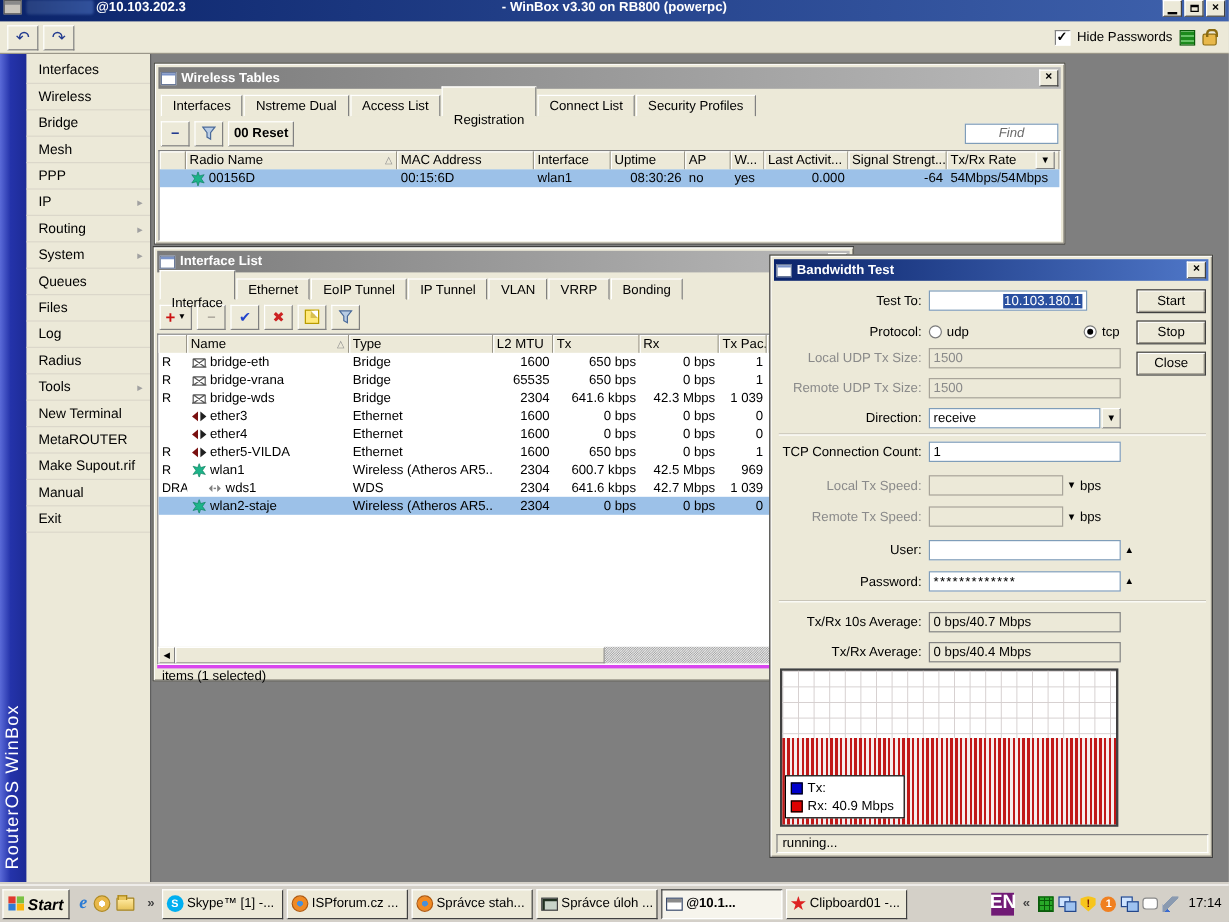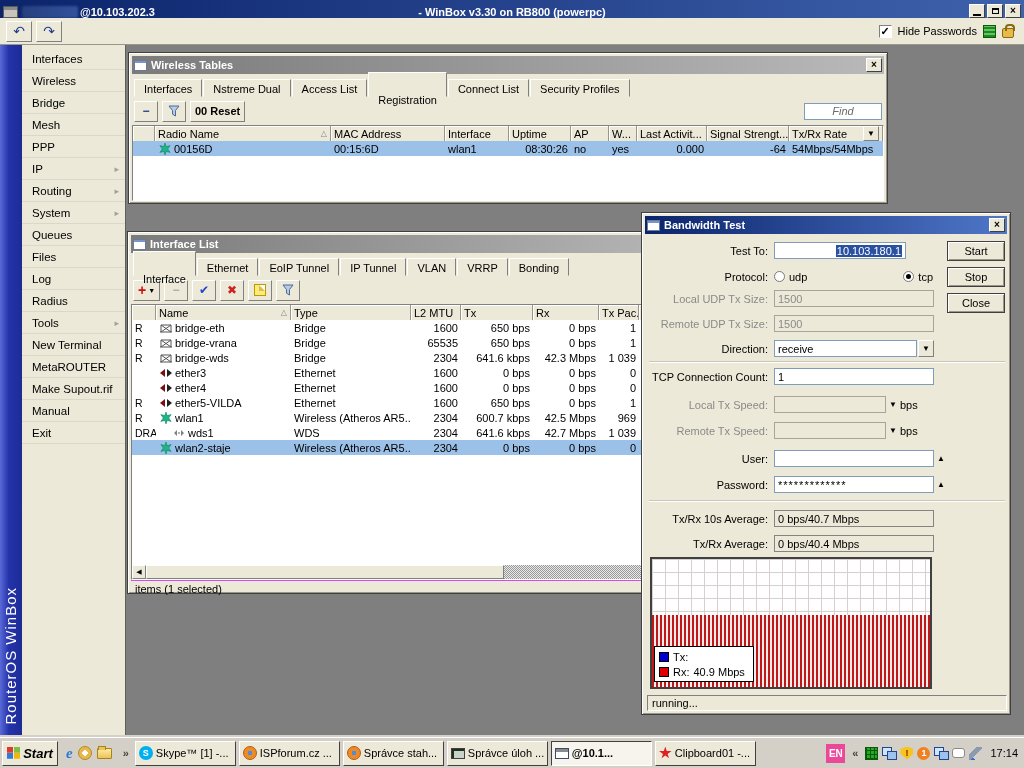--- a/index.html
+++ b/index.html
@@ -5,21 +5,21 @@
   * { margin:0; padding:0; box-sizing:border-box; font-family:"Liberation Sans", sans-serif; }
   html,body { width:1024px; height:768px; overflow:hidden; }
   #screen { position:absolute; width:1024px; height:768px; background:#d4d0c8; font-size:11px; color:#000; }
   .raised2 { background:#ece9d8; border:1px solid #404040; box-shadow:inset 1px 1px 0 #fff, inset -1px -1px 0 #9a9689; }
   .field { height:17px; background:#fff; border:1px solid #7f9db9; padding:1px 3px; font-size:11px; display:flex; align-items:center; }
   .field.disabled { background:#ece9d8; color:#8a8a8a; border-color:#a8a49a; }
 
   
   .main-titlebar { position:absolute; left:0; top:0; width:1024px; height:18px;
     background:linear-gradient(90deg,#0b246b,#3f62ad); color:#fff; font-weight:bold;
-    display:flex; align-items:flex-end; padding:0 3px; }
+    display:flex; align-items:flex-start; padding:0 3px; }
   .app-icon { width:15px; height:12px; background:#c8c4bc; border:1px solid #5a5a5a; margin-right:4px; box-shadow:inset 0 3px 0 #8a8a8a; }
   .redacted { width:56px; height:12px; background:linear-gradient(90deg,#27407f,#31519c); border-radius:2px; filter:blur(1px); margin-right:2px; }
   .title-center { position:absolute; left:50%; transform:translateX(-50%); white-space:nowrap; }
   .win-controls { margin-left:auto; display:flex; gap:2px; }
   .wbtn { width:16px; height:14px; background:#ece9d8; border:1px solid; border-color:#fff #404040 #404040 #fff; font-size:10px; line-height:10px; font-weight:bold; color:#000; display:flex; align-items:center; justify-content:center; padding:0; }
   .g-min { width:8px; height:2px; background:#000; margin-top:7px; }
   .g-rest { width:7px; height:6px; border:1px solid #000; border-top-width:2px; }
 
   .main-toolbar { position:absolute; left:0; top:18px; width:1024px; height:27px; background:#ece9d8; border-bottom:1px solid #9a9689; display:flex; align-items:center; padding:0 6px; }
   .navbtn { width:26px; height:21px; margin-right:4px; background:#ece9d8; border:1px solid; border-color:#fff #808080 #808080 #fff; color:#223a8f; font-size:14px; line-height:14px; display:flex; align-items:center; justify-content:center; }
@@ -73,21 +73,21 @@
 
   .find-box { margin-left:auto; width:78px; height:17px; background:#fff; border:1px solid #7f9db9; color:#6a6a6a; font-style:italic; display:flex; align-items:center; justify-content:center; }
 
   
   .hscroll { position:absolute; left:0; right:0; bottom:0; height:14px; display:flex; }
   .sb-btn { width:14px; height:14px; background:#ece9d8; border:1px solid; border-color:#fff #808080 #808080 #fff; font-size:7px; display:flex; align-items:center; justify-content:center; }
   .sb-thumb { width:358px; background:#ece9d8; border:1px solid; border-color:#fff #808080 #808080 #fff; }
   .sb-hatch { flex:1; background-color:#e8e8e8;
     background-image:linear-gradient(45deg,#9a9a9a 25%,transparent 25%,transparent 75%,#9a9a9a 75%),linear-gradient(45deg,#9a9a9a 25%,transparent 25%,transparent 75%,#9a9a9a 75%);
     background-size:2px 2px; background-position:0 0,1px 1px; }
-  .statusbar { height:16px; display:flex; align-items:center; padding:0 4px; border-top:1px solid #d946ef; box-shadow:0 -2px 0 #c9c5b8; }
+  .statusbar { height:16px; display:flex; align-items:center; padding:0 4px; border-top:3px solid #d946ef; box-shadow:0 -2px 0 #c9c5b8; }
 
   
   .dlg-body { position:relative; height:479px; }
   .drow { position:absolute; left:4px; display:flex; align-items:center; height:19px; }
   .dlabel { width:119px; text-align:right; margin-right:6px; flex:0 0 auto; }
   .dlabel.dis { color:#8a8a8a; }
   .dlg-btn { position:absolute; left:302px; width:58px; height:20px; font-size:11px; }
   .sep { position:absolute; left:4px; width:356px; height:2px; border-top:1px solid #c9c5b8; border-bottom:1px solid #fff; }
   .radio { width:11px; height:11px; border:1px solid #7a7a7a; border-radius:50%; background:#fff; margin-right:4px; position:relative; flex:0 0 auto; }
   .radio.on::after { content:""; position:absolute; left:2px; top:2px; width:5px; height:5px; background:#000; border-radius:50%; }
@@ -121,21 +121,21 @@
   .chev { font-weight:bold; color:#444; padding:0 3px; }
   .taskbtn { width:101px; height:25px; background:#ece9d8; border:1px solid; border-color:#fff #404040 #404040 #fff; display:flex; align-items:center; gap:3px; padding:0 3px; font-size:11px; overflow:hidden; white-space:nowrap; }
   .taskbtn.active { background:#f6f4ec; border-color:#404040 #fff #fff #404040; font-weight:bold; }
   .i-skype { width:14px; height:14px; border-radius:50%; background:#00aff0; color:#fff; font-size:9px; font-weight:bold; display:flex; align-items:center; justify-content:center; flex:0 0 auto; }
   .i-fox { width:14px; height:14px; border-radius:50%; background:radial-gradient(circle,#4a90d9 0 28%,#f08a24 30%); border:1px solid #b05a10; flex:0 0 auto; }
   .i-term { width:14px; height:11px; background:#c8d4c8; border:1px solid #404040; box-shadow:inset 2px 2px 0 #203020; flex:0 0 auto; }
   .i-winbox { width:14px; height:11px; background:#fff; border:1px solid #3a4a6a; box-shadow:inset 0 3px 0 #8a8a8a; flex:0 0 auto; }
   .i-splat { width:13px; height:13px; background:#d22; flex:0 0 auto;
     clip-path:polygon(50% 0,61% 35%,98% 35%,68% 57%,79% 91%,50% 70%,21% 91%,32% 57%,2% 35%,39% 35%); }
   .tray { margin-left:auto; display:flex; align-items:center; gap:4px; padding-right:4px; }
-  .en-box { width:19px; height:19px; background:#ec4899; color:#fff; font-size:10px; font-weight:bold; display:flex; align-items:center; justify-content:center; }
+  .en-box { width:19px; height:19px; background:#701a75; color:#fff; font-size:16px; font-weight:bold; display:flex; align-items:center; justify-content:center; }
   .ti { flex:0 0 auto; }
   .i-grid { width:13px; height:13px; background-color:#28a828; border:1px solid #0a5a0a;
     background-image:repeating-linear-gradient(0deg,#0a5a0a 0 1px,transparent 1px 4px),repeating-linear-gradient(90deg,#0a5a0a 0 1px,transparent 1px 4px); }
   .i-net { width:14px; height:12px; position:relative; }
   .i-net::before,.i-net::after { content:""; position:absolute; width:8px; height:7px; background:#cfe4ff; border:1px solid #23468a; }
   .i-net::after { left:5px; top:4px; background:#9ec2f0; }
   .i-shield { width:13px; height:13px; background:#f7c51c; clip-path:polygon(50% 0,100% 18%,100% 55%,50% 100%,0 55%,0 18%); color:#7a1a00; font-weight:bold; font-size:9px; display:flex; align-items:center; justify-content:center; }
   .i-orange { width:13px; height:13px; border-radius:50%; background:#f08020; color:#fff; font-size:9px; font-weight:bold; display:flex; align-items:center; justify-content:center; }
   .i-bubble { width:13px; height:10px; background:#fff; border:1px solid #8a8a8a; border-radius:3px; }
   .i-tool { width:13px; height:13px; background:linear-gradient(135deg,transparent 30%,#8a9ab0 30% 55%,transparent 55%),linear-gradient(45deg,#3a6ad0 0 25%,transparent 25%); }
@@ -346,21 +346,21 @@
         <span class="cell wt-c4 num">08:30:26</span>
         <span class="cell wt-c5">no</span>
         <span class="cell wt-c6">yes</span>
         <span class="cell wt-c7 num">0.000</span>
         <span class="cell wt-c8 num">-64</span>
         <span class="cell wt-c9">54Mbps/54Mbps</span>
       </div>
     </div>
   </div>
 
-  <div class="window" style="left:127px;top:205px;width:585px;height:363px;margin-top:26px;">
+  <div class="window" style="left:127px;top:205px;width:585px;height:363px;">
     <div class="titlebar inactive">
       <span class="mdi-icon"></span>
       <span>Interface List</span>
       <span class="win-controls">
           <span class="wbtn">×</span>
         </span>
     </div>
     <div class="tabs">
       <span class="tab active">Interface</span>
       <span class="tab">Ethernet</span>

